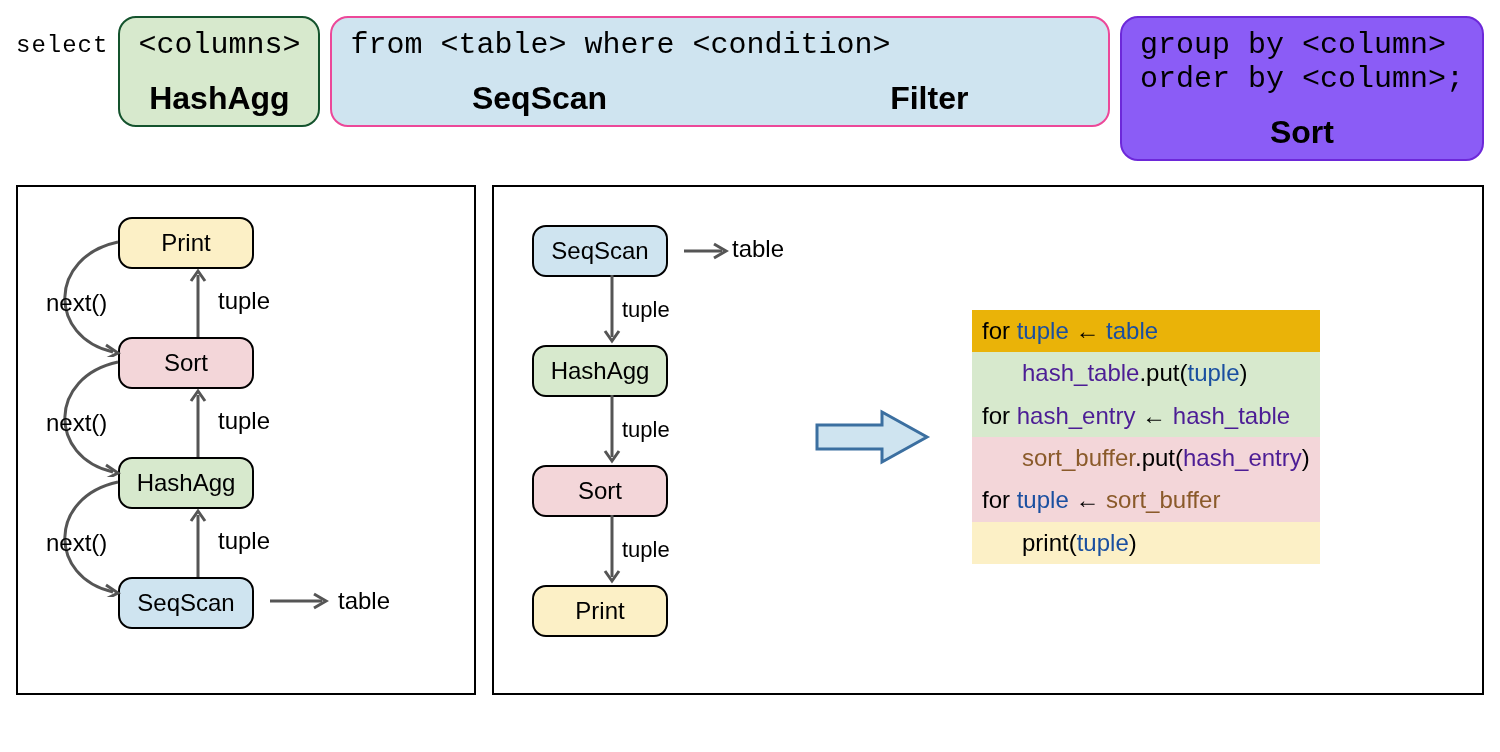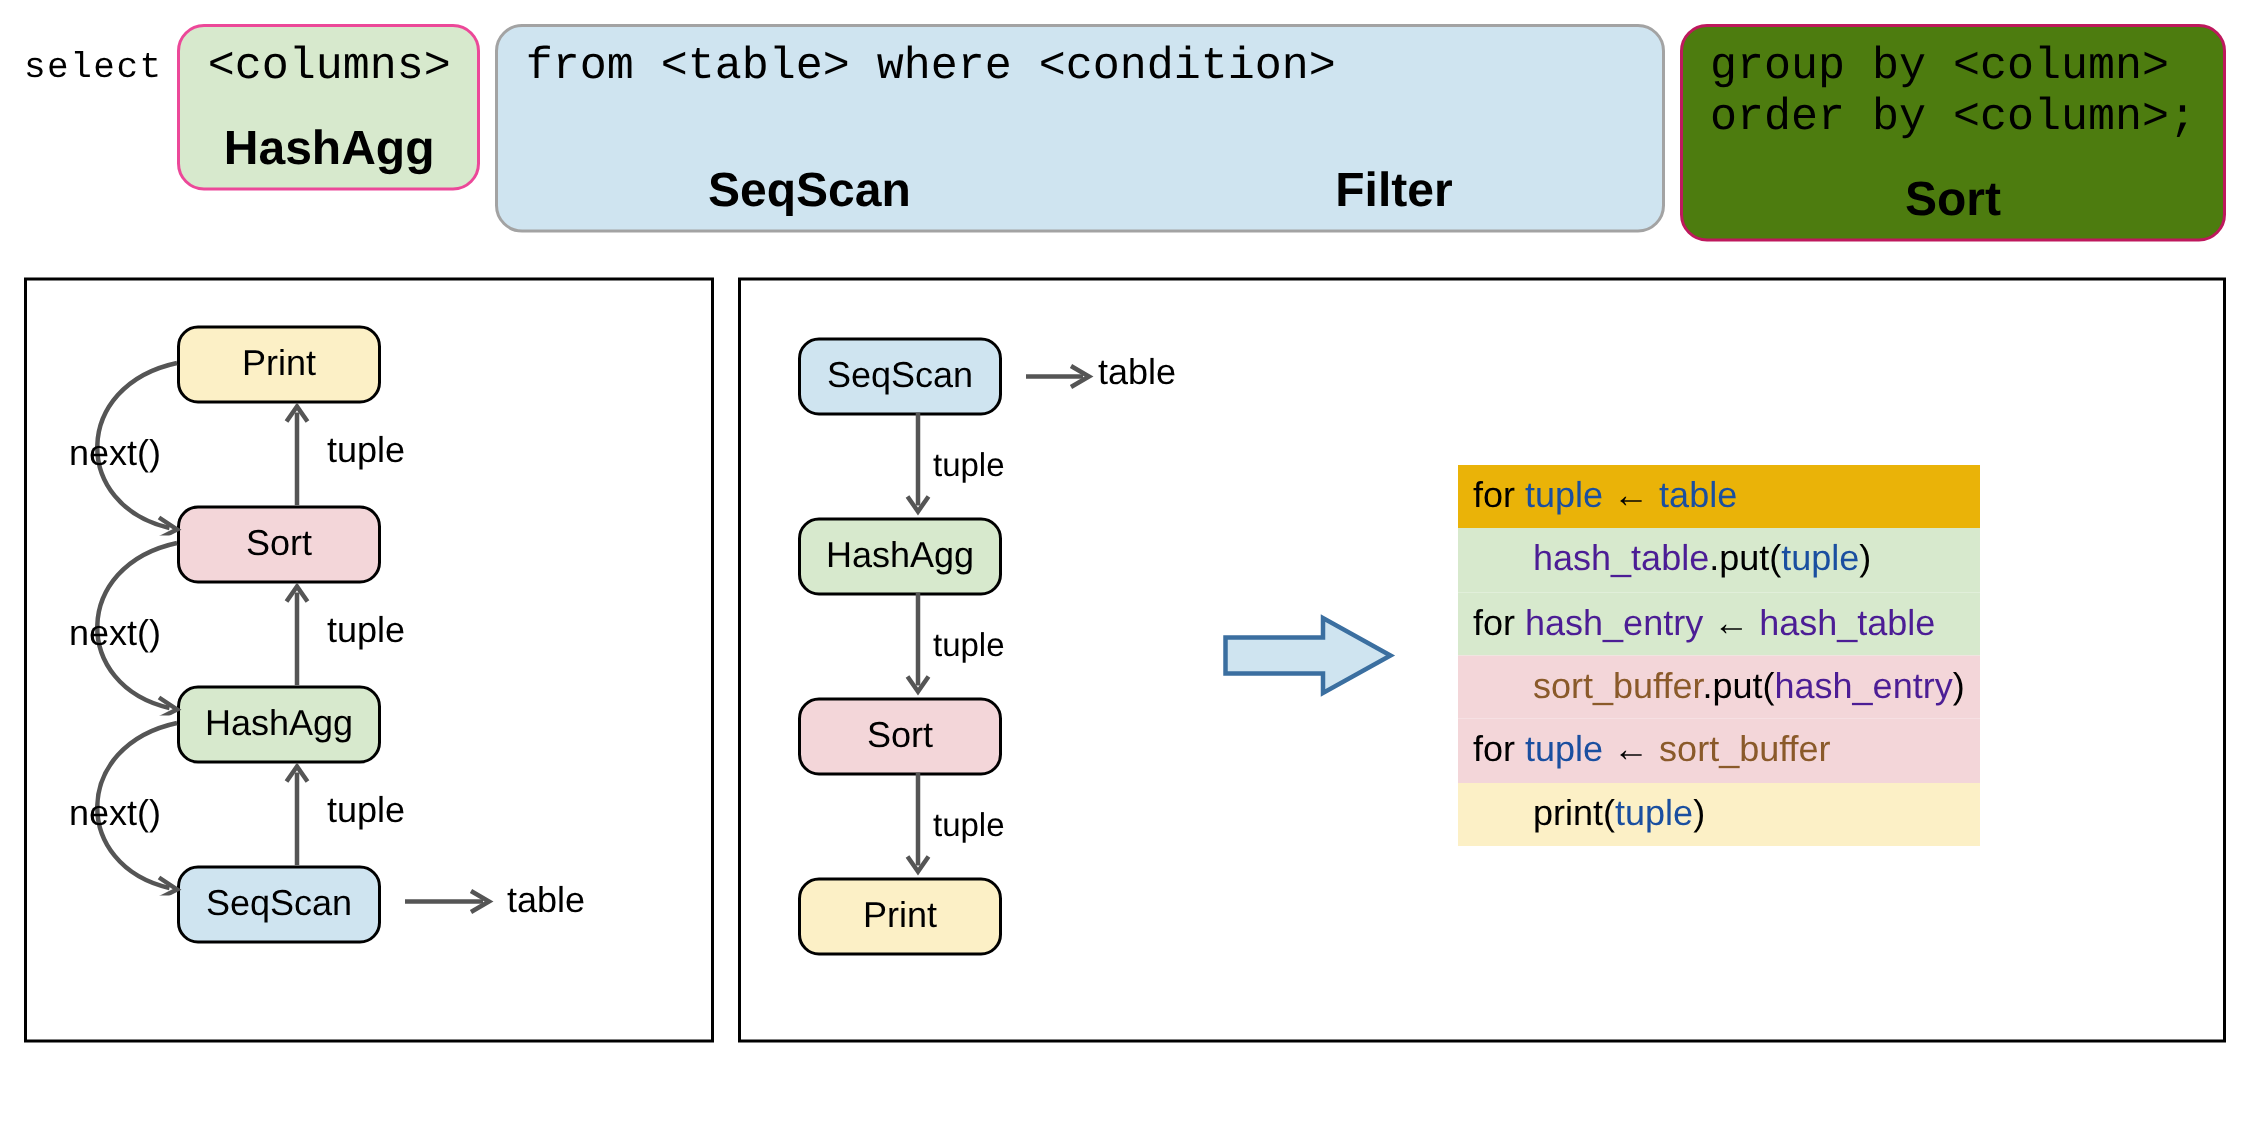--- a/index.html
+++ b/index.html
@@ -23,23 +23,23 @@
     font-size: 24px;
     padding-top: 16px;
     letter-spacing: 1px;
   }
   .sqlbox {
     border-radius: 18px;
     padding: 10px 18px 8px 18px;
     display: flex;
     flex-direction: column;
   }
-  .sqlbox.green  { background: #d7e9cd; border: 2px solid #ec4899; }
-  .sqlbox.blue   { background: #cfe4f0; border: 2px solid #a3a3a3; flex: 1; gap: 28px; }
-  .sqlbox.pink   { background: #4d7c0f; border: 2px solid #be185d; }
+  .sqlbox.green  { background: #d7e9cd; border: 2px solid #14532d; }
+  .sqlbox.blue   { background: #cfe4f0; border: 2px solid #ec4899; flex: 1; }
+  .sqlbox.pink   { background: #8b5cf6; border: 2px solid #6d28d9; }
   .sqlbox .txt   { font-size: 30px; white-space: pre; }
   .sqlbox .labels {
     display: flex;
     justify-content: space-around;
     gap: 40px;
     font-weight: 700;
     font-size: 32px;
     margin-top: 18px;
   }
   .sqlbox.green .labels { justify-content: center; }

